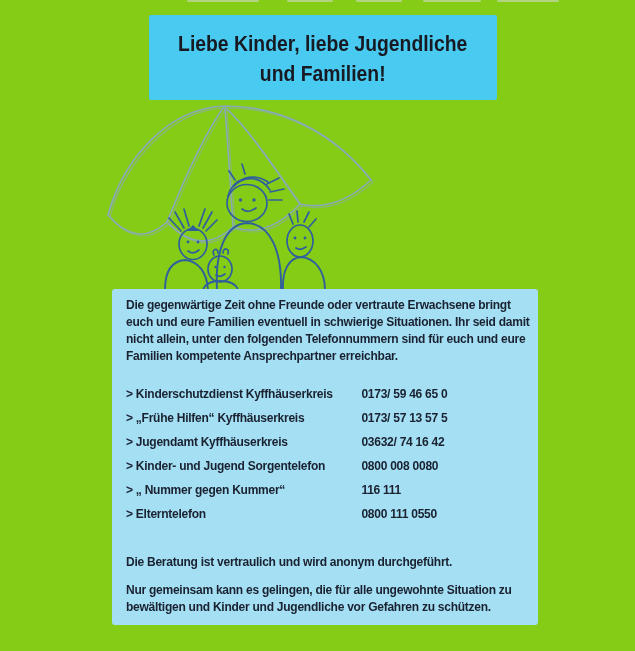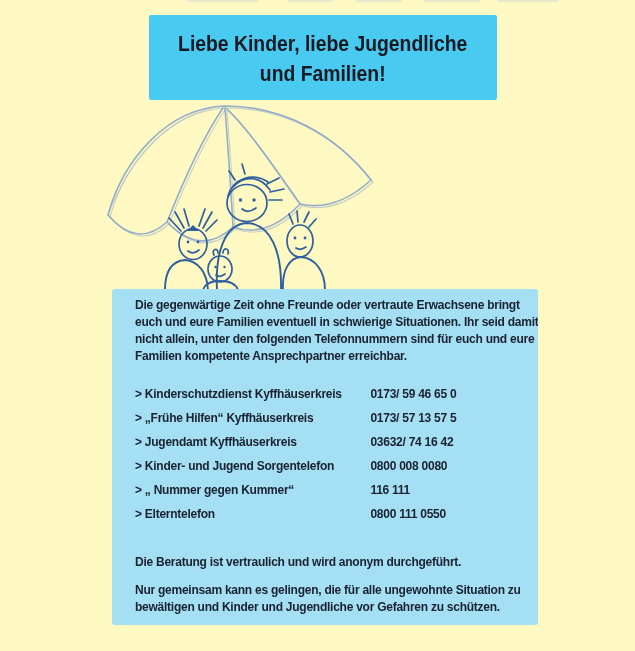--- a/index.html
+++ b/index.html
@@ -1,17 +1,17 @@
 <!DOCTYPE html>
 <html><head>
 <meta charset="utf-8">
 <style>
   html,body{margin:0;padding:0;background:#ffffff;}
   .page{
-    position:relative;width:635px;height:651px;background:#fef9c3;overflow:hidden;
+    position:relative;width:635px;height:651px;background:#84cc16;overflow:hidden;
     font-family:"Liberation Sans",sans-serif;font-weight:700;
   }
   
   .artifacts{position:absolute;top:0;left:0;width:635px;height:3px;}
   .artifacts span{position:absolute;top:0;height:2px;background:#d9d9d9;opacity:.55;border-radius:1px;}
   .a1{left:187px;width:72px;}.a2{left:287px;width:46px;}.a3{left:356px;width:46px;}
   .a4{left:423px;width:58px;}.a5{left:497px;width:62px;}
 
   
   .header-box{
@@ -24,21 +24,21 @@
     font-size:21.5px;line-height:30px;letter-spacing:0;
   }
 
   
   .illustration{position:absolute;left:95px;top:100px;width:300px;height:190px;}
 
   
   .info-box{
     position:absolute;left:112px;top:289px;width:426px;height:336px;
     background:#A4DFF3;border-radius:3px;box-sizing:border-box;
-    padding:6px 0 0 23px;overflow:hidden;
+    padding:6px 0 0 14px;overflow:hidden;
   }
   .box-content{
     width:466px;transform:scaleX(.885);transform-origin:left top;
     color:#1A2130;font-size:13.6px;letter-spacing:-.3px;
   }
   .intro{margin:1px 0 0 0;line-height:17px;}
   .contact-list{margin-top:23px;}
   .contact-row{display:flex;margin-bottom:9.5px;line-height:14.5px;}
   .contact-label{flex:none;width:266px;}
   .contact-number{flex:none;}

